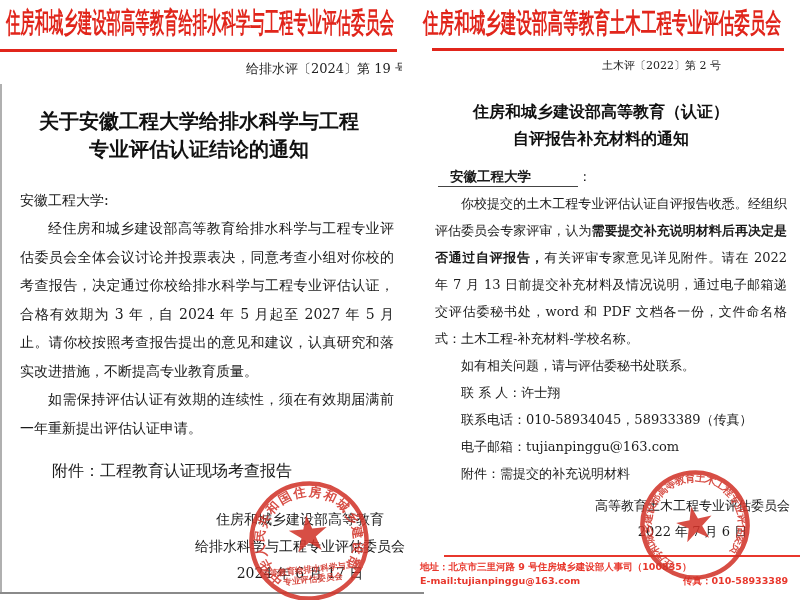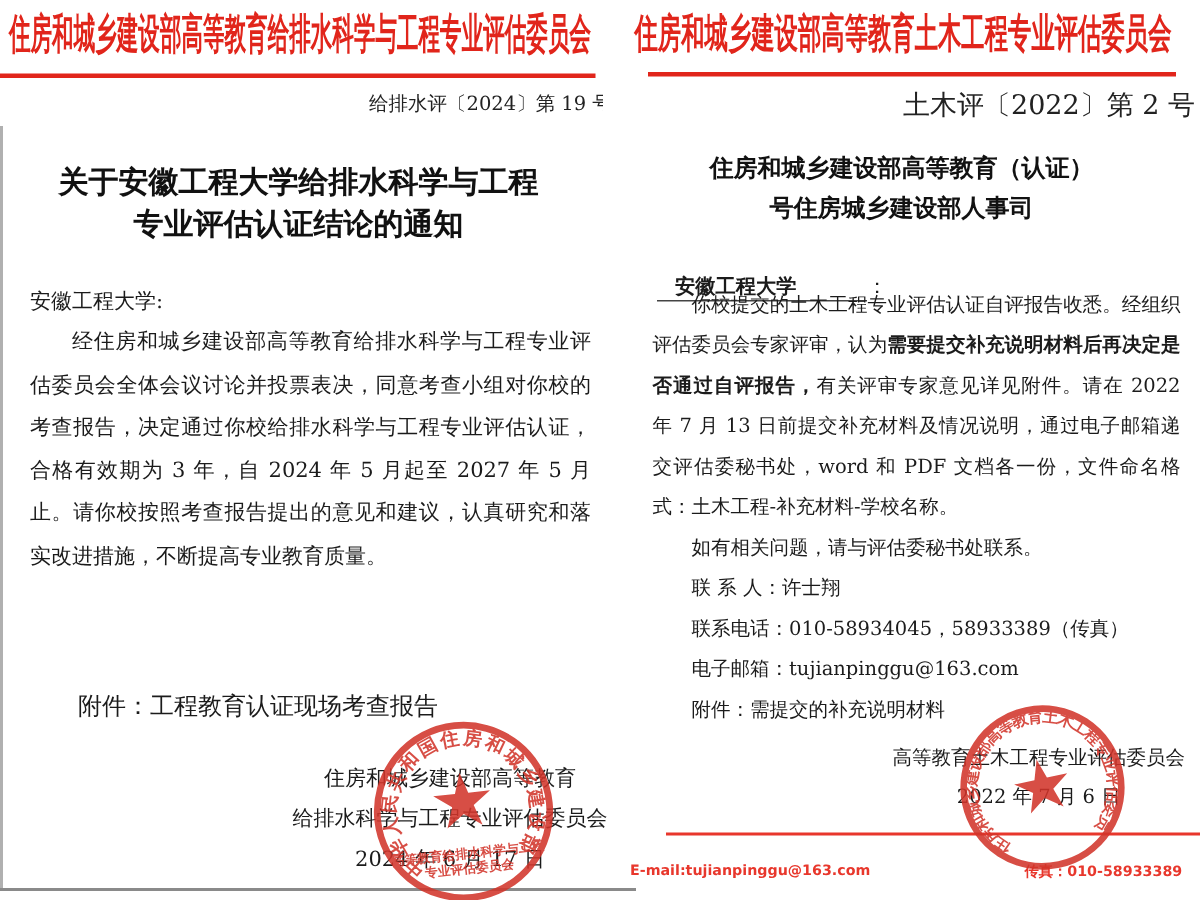--- a/index.html
+++ b/index.html
@@ -22,21 +22,21 @@
   #page-left .doc-title{font-size:20px;line-height:28px;}
   #page-right .doc-title{font-size:16px;line-height:27px;}
   .salutation{position:absolute;font-size:14px;}
   .body-text{position:absolute;text-align:justify;}
   #left-body{left:20px;top:214px;width:374px;font-size:14px;line-height:28.5px;}
   #right-body{left:33px;top:190px;width:352px;font-size:13px;line-height:27px;}
   .body-text p{margin:0;text-indent:2em;}
   .sig-block{position:absolute;text-align:center;}
   .underline-name{
     display:inline-block;min-width:128px;border-bottom:1px solid #444;
-    padding-left:12px;font-weight:bold;margin-top:14px;
+    padding-left:12px;font-weight:bold;
   }
   .footer-red{position:absolute;color:#e8372c;font-size:9.5px;font-weight:bold;white-space:nowrap;
     font-family:"DejaVu Sans","Liberation Sans",sans-serif;}
   .seal{position:absolute;opacity:0.87;pointer-events:none;}
   .edge-line-v{position:absolute;left:0;top:84px;width:2px;height:509px;background:#6f6f6f;opacity:0.55;}
   .edge-line-h{position:absolute;left:0;top:592px;width:424px;height:2px;background:#8a8a8a;}
 </style>
 </head>
 <body>
 
@@ -51,20 +51,21 @@
 
   <div class="doc-title" style="top:107px;">
     <div>关于安徽工程大学给排水科学与工程</div>
     <div>专业评估认证结论的通知</div>
   </div>
 
   <div class="salutation" style="left:20px;top:192px;">安徽工程大学:</div>
 
   <div class="body-text" id="left-body">
     <p>经住房和城乡建设部高等教育给排水科学与工程专业评估委员会全体会议讨论并投票表决，同意考查小组对你校的考查报告，决定通过你校给排水科学与工程专业评估认证，合格有效期为 3 年，自 2024 年 5 月起至 2027 年 5 月止。请你校按照考查报告提出的意见和建议，认真研究和落实改进措施，不断提高专业教育质量。</p>
+    <p>如需保持评估认证有效期的连续性，须在有效期届满前一年重新提出评估认证申请。</p>
   </div>
 
   <div class="abs" style="left:20px;top:461px;font-size:16px;text-indent:2em;width:374px;">附件：工程教育认证现场考查报告</div>
 
   <div class="sig-block" style="left:155px;top:506px;width:290px;font-size:14px;line-height:27px;">
     <div>住房和城乡建设部高等教育</div>
     <div>给排水科学与工程专业评估委员会</div>
     <div>2024 年 6 月 17 日</div>
   </div>
 
@@ -79,25 +80,25 @@
     <polygon fill="#d2342a" points="62,36 66.47,49.85 81.02,49.82 69.23,58.35 73.76,72.18 62,63.6 50.24,72.18 54.77,58.35 42.98,49.82 57.53,49.85"></polygon>
     <text x="62" y="93" text-anchor="middle" font-size="8.5" font-weight="bold" fill="#d2342a">高等教育给排水科学与工程</text>
     <text x="62" y="103" text-anchor="middle" font-size="8.5" font-weight="bold" fill="#d2342a">专业评估委员会</text>
   </svg>
 </div>
 
 <div class="page" id="page-right">
   <div class="letterhead" style="left: 21px; top: 9px; font-size: 27px; transform: scaleX(0.57649);">住房和城乡建设部高等教育土木工程专业评估委员会</div>
   <div class="red-rule" style="left:30px;top:48px;width:352px;"></div>
 
-  <div class="doc-number" style="left:200px;top:58px;font-size:18px;">土木评〔2022〕第 2 号</div>
+  <div class="doc-number" style="left:200px;top:58px;font-size:11px;">土木评〔2022〕第 2 号</div>
 
   <div class="doc-title" style="top:98px;">
     <div>住房和城乡建设部高等教育（认证）</div>
-    <div>号住房城乡建设部人事司</div>
+    <div>自评报告补充材料的通知</div>
   </div>
 
   <div class="salutation" style="left:36px;top:168px;font-size:13.5px;">
     <span class="underline-name">安徽工程大学</span><span>：</span>
   </div>
 
   <div class="body-text" id="right-body">
     <p><span>你校提交的土木工程专业评估认证自评报告收悉。经组织评估委员会专家评审，认为</span><b>需要提交补充说明材料后再决定是否通过自评报告，</b><span>有关评审专家意见详见附件。请在 2022 年 7 月 13 日前提交补充材料及情况说明，通过电子邮箱递交评估委秘书处，word 和 PDF 文档各一份，文件命名格式：土木工程-补充材料-学校名称。</span></p>
     <p>如有相关问题，请与评估委秘书处联系。</p>
     <p>联 系 人：许士翔</p>
@@ -105,20 +106,21 @@
     <p>电子邮箱：tujianpinggu@163.com</p>
     <p>附件：需提交的补充说明材料</p>
   </div>
 
   <div class="sig-block" style="left:585px;top:493px;width:215px;font-size:13px;line-height:26px;left:183px;">
     <div>高等教育土木工程专业评估委员会</div>
     <div>2022 年 7 月 6 日</div>
   </div>
 
   <div class="red-rule" style="left:42px;top:555px;width:356px;height:1.5px;background:#e8372c;"></div>
+  <div class="footer-red" style="left:18px;top:561px;">地址：北京市三里河路 9 号住房城乡建设部人事司（100835）</div>
   <div class="footer-red" style="left:18px;top:575px;">E-mail:tujianpinggu@163.com</div>
   <div class="footer-red" style="left:281px;top:561px;margin-top:43px;">电话：010-58933246</div>
   <div class="footer-red" style="left:281px;top:575px;">传真：010-58933389</div>
 
   <svg class="seal" style="left:236px;top:468px;width:114px;height:114px;transform:rotate(-12deg);" viewBox="0 0 114 114">
     <circle cx="57" cy="57" r="52.5" fill="none" stroke="#d2342a" stroke-width="4.5"></circle>
     <defs>
         <path id="arcR" d="M 28.8,90.9 A 44,44 0 1 1 85.2,90.9" fill="none"></path>
       </defs>
     <text font-size="10.5" fill="#d2342a" font-weight="bold">

